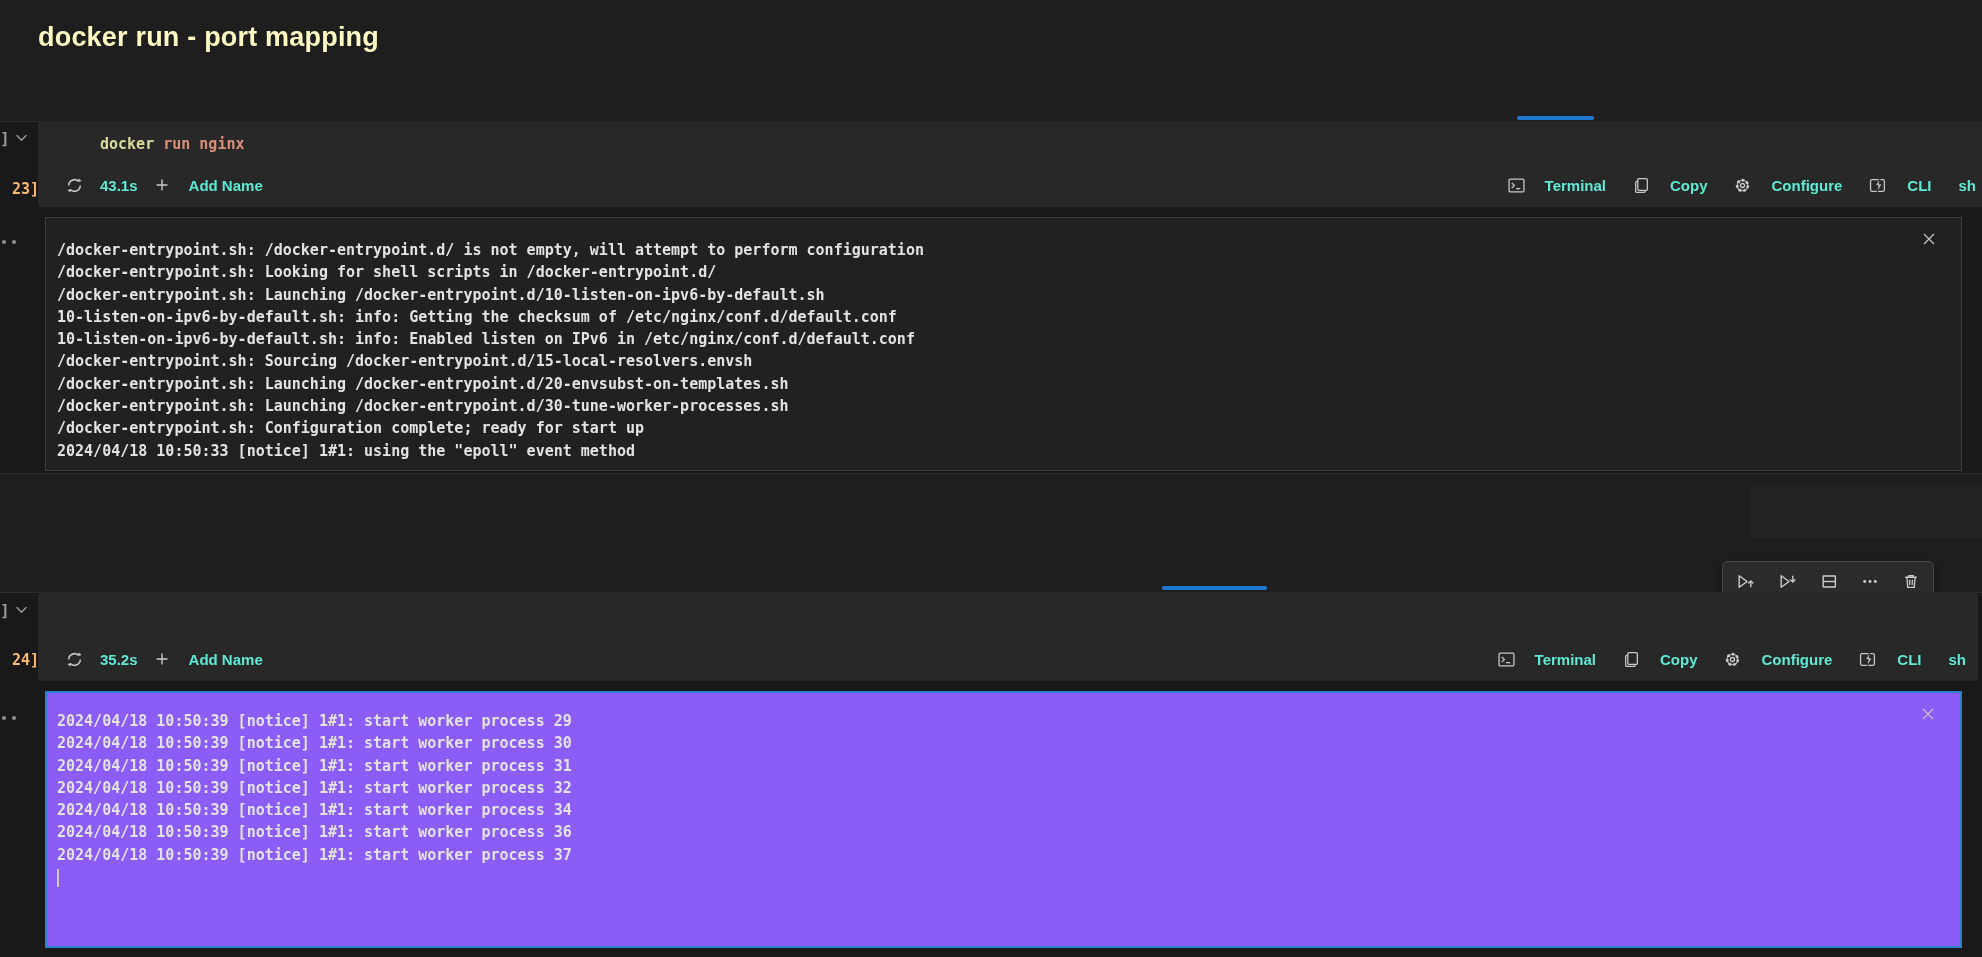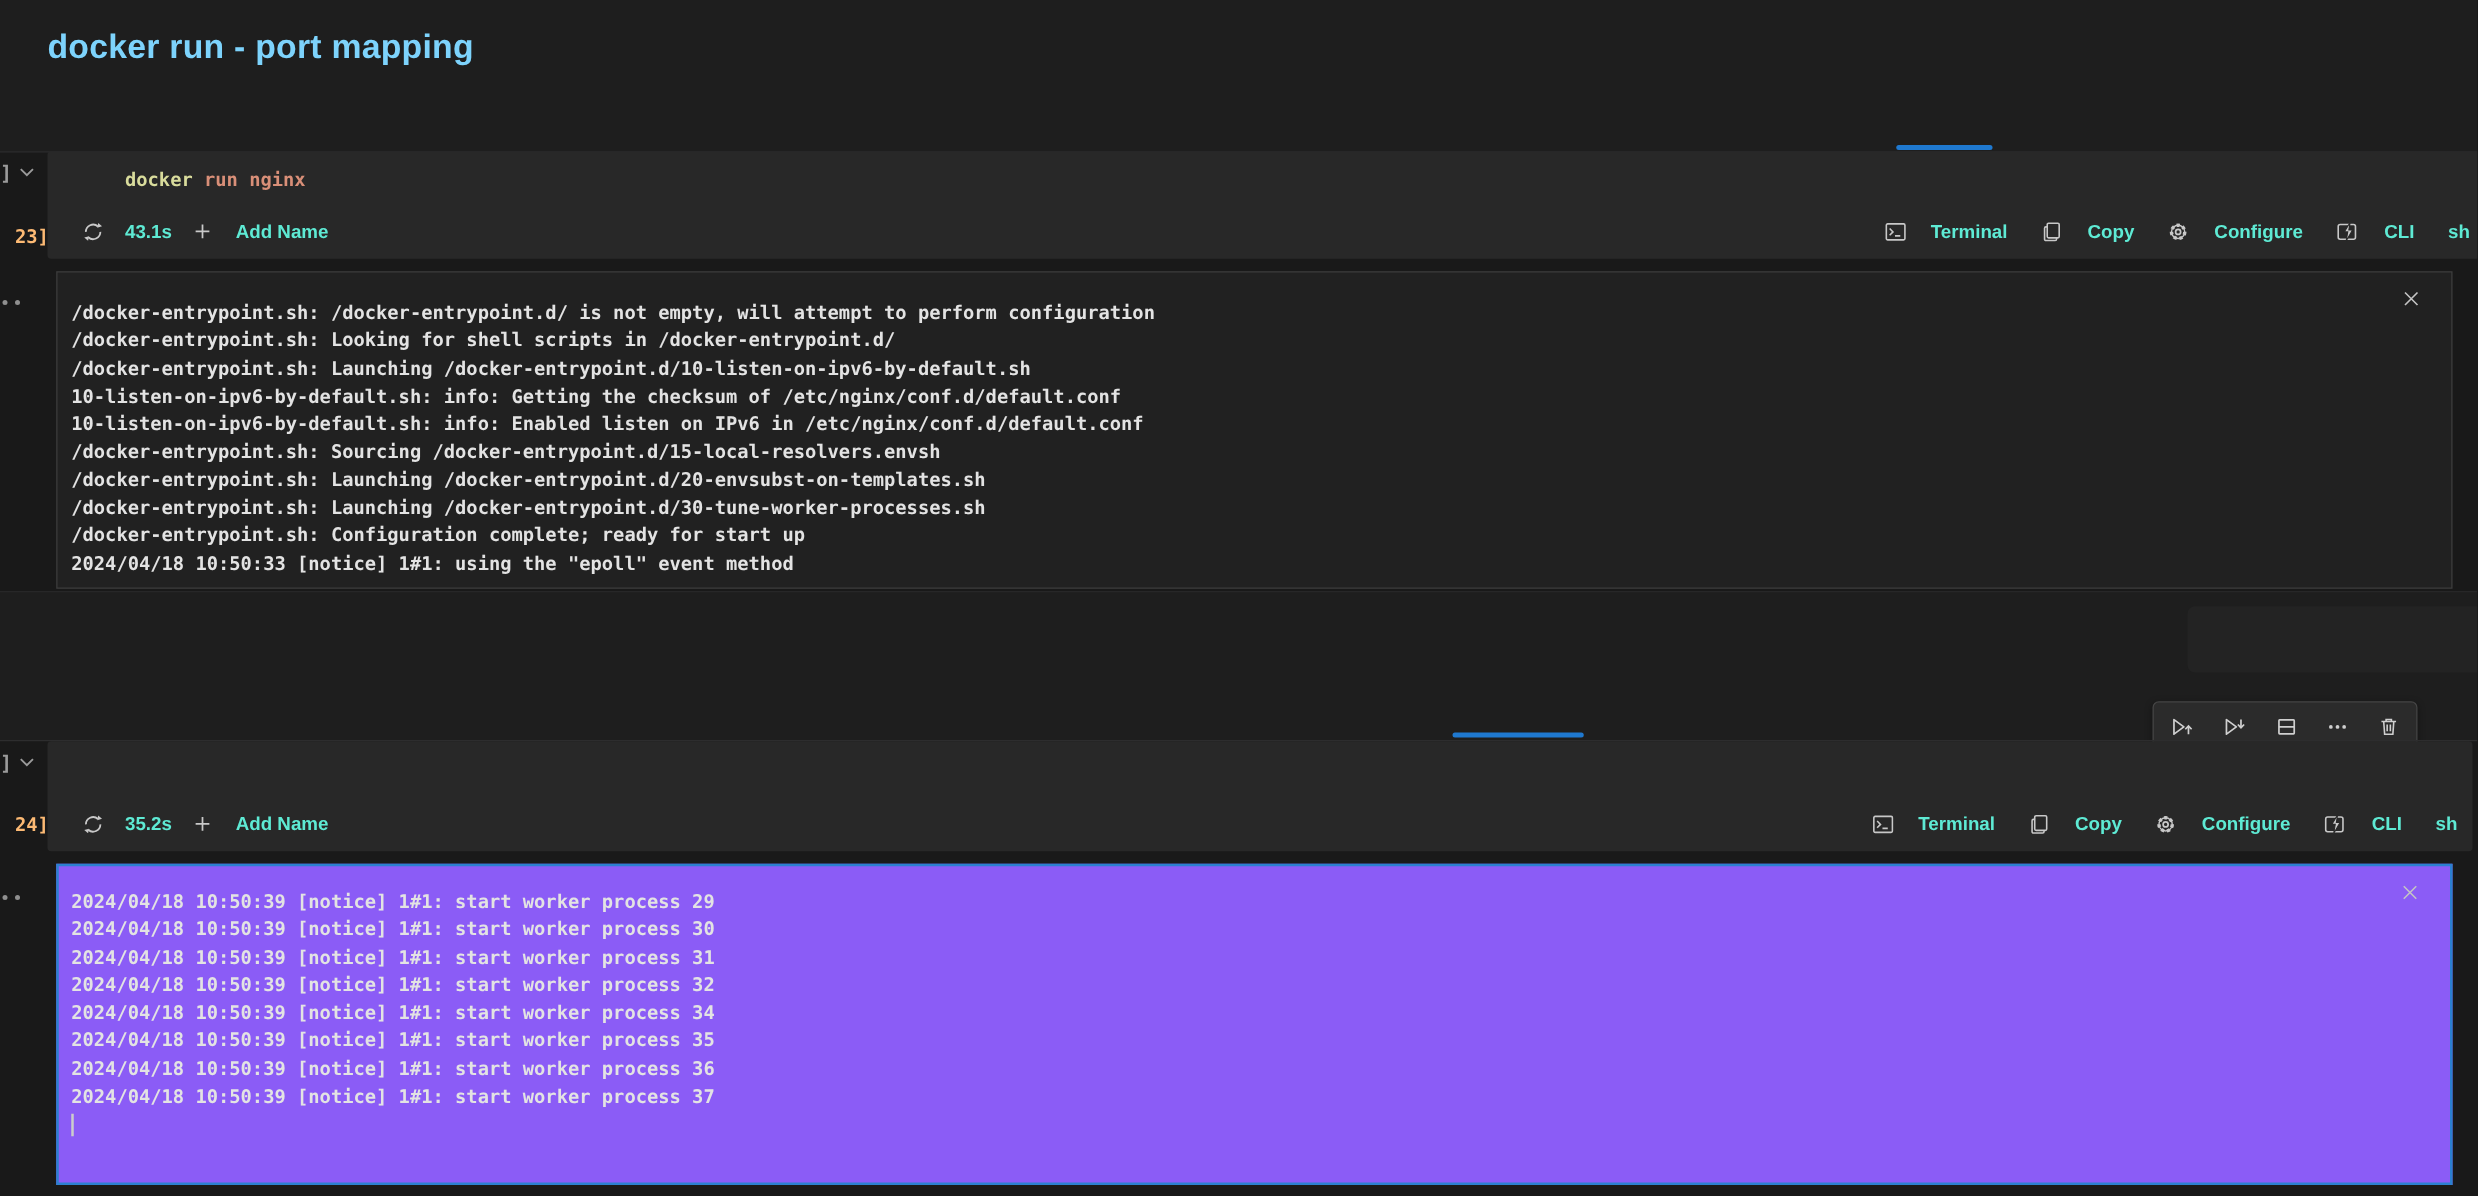--- a/index.html
+++ b/index.html
@@ -1,20 +1,20 @@
 <!DOCTYPE html>
 <html><head>
 <meta charset="utf-8">
 <style>
   html,body{margin:0;padding:0;background:#191919;}
   #screen{position:relative;width:1982px;height:957px;background:#191919;overflow:hidden;
           font-family:"Liberation Sans",sans-serif;color:#cccccc;}
   .band{position:absolute;left:0;right:0;background:#1e1e1e;}
   .divider{position:absolute;left:0;right:0;height:1px;background:#2d2d2e;}
-  .page-title{position:absolute;left:38px;top:22px;font-size:27px;font-weight:600;color:#7dd3fc;letter-spacing:.2px;}
+  .page-title{position:absolute;left:38px;top:22px;font-size:27px;font-weight:600;color:#fef9c3;letter-spacing:.2px;}
   .progress{position:absolute;height:4px;background:#1f79d0;border-radius:2px;}
 
   .cell-frame{position:absolute;left:38px;width:1940px;background:#282828;border-radius:3px;}
   .code-line{font-family:"DejaVu Sans Mono",monospace;font-size:15px;font-weight:600;
              padding:14px 0 0 52px;white-space:pre;}
   .tok-command{color:#d9dc9c}.tok-arg{color:#d98f78}.tok-flag{color:#4fa0d8}
   .status-row{position:absolute;left:0;right:0;bottom:7px;height:30px;display:flex;align-items:center;
               padding:0 12px 0 28px;font-size:15px;font-weight:600;color:#5eead4;}
   .status-left{display:flex;align-items:center;gap:17px;}
   .status-right{margin-left:auto;display:flex;align-items:flex-start;gap:27px;}
@@ -283,21 +283,20 @@
       <i></i>
     </div>
   <div class="output-box focused" style="top:691px;height:257px;">
     <div class="out-pad2">
       <div>
           <div class="out-line">2024/04/18 10:50:39 [notice] 1#1: start worker process 29</div>
           <div class="out-line">2024/04/18 10:50:39 [notice] 1#1: start worker process 30</div>
           <div class="out-line">2024/04/18 10:50:39 [notice] 1#1: start worker process 31</div>
           <div class="out-line">2024/04/18 10:50:39 [notice] 1#1: start worker process 32</div>
           <div class="out-line">2024/04/18 10:50:39 [notice] 1#1: start worker process 34</div>
-          <div class="out-line">2024/04/18 10:50:39 [notice] 1#1: start worker process 35</div>
           <div class="out-line">2024/04/18 10:50:39 [notice] 1#1: start worker process 36</div>
           <div class="out-line">2024/04/18 10:50:39 [notice] 1#1: start worker process 37</div>
         </div>
       <span class="cursor-bar"></span>
     </div>
     <span class="close-btn">
       <svg width="16" height="16" viewBox="0 0 16 16">
           <path d="M3 3l10 10M13 3L3 13" stroke="#c4c4c4" stroke-width="1.3"></path>
         </svg>
     </span>

